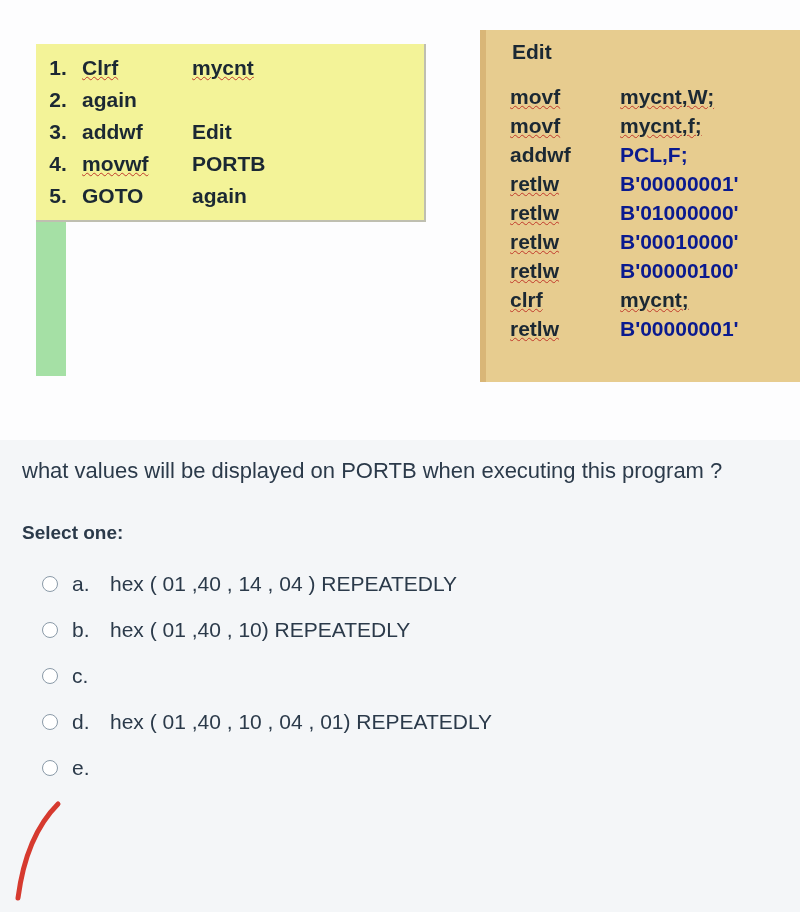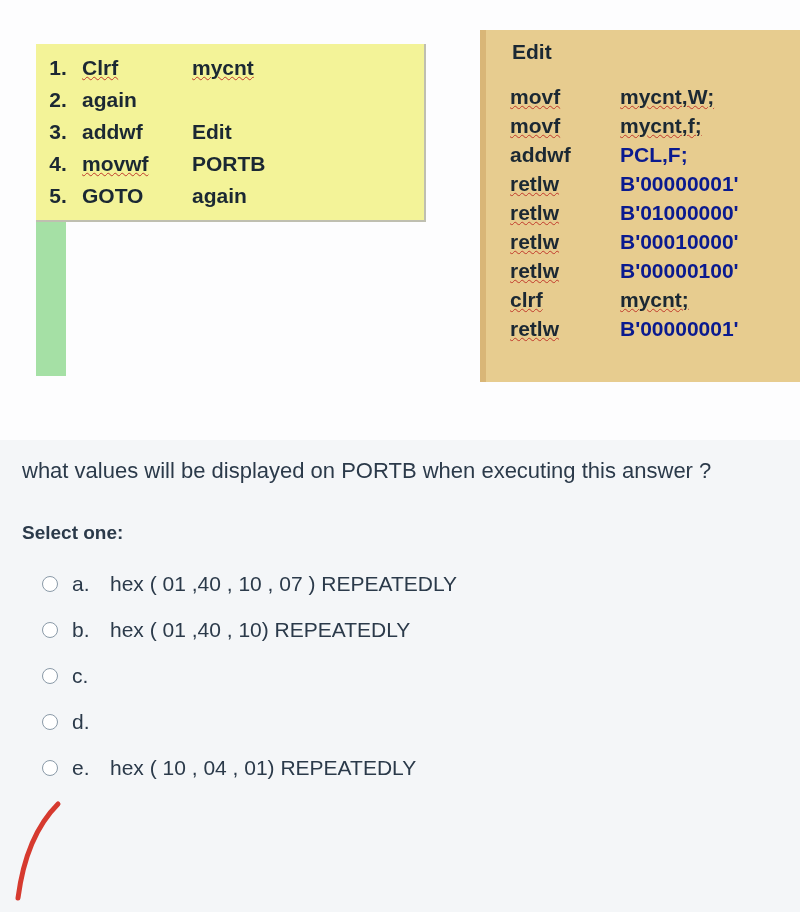--- a/index.html
+++ b/index.html
@@ -181,45 +181,45 @@
           </tr>
           <tr>
             <td class="c1"><span class="sq-dashed">retlw</span></td>
             <td><span class="blue">B'00000001'</span></td>
           </tr>
         </tbody>
       </table>
   </div>
 </div>
 
-<div class="question">what values will be displayed on PORTB  when executing this answer ?</div>
+<div class="question">what values will be displayed on PORTB  when executing this program ?</div>
 
 <div class="select-label">Select one:</div>
 
 <div class="options" id="options">
     <div class="opt-row">
       <div class="radio"></div>
       <div class="opt-letter">a.</div>
-      <div>hex ( 01 ,40 , 10 , 07 )    REPEATEDLY</div>
+      <div>hex ( 01 ,40 , 14 , 04 )    REPEATEDLY</div>
     </div>
     <div class="opt-row">
       <div class="radio"></div>
       <div class="opt-letter">b.</div>
       <div>hex ( 01 ,40 , 10)    REPEATEDLY</div>
     </div>
     <div class="opt-row">
       <div class="radio"></div>
       <div class="opt-letter">c.</div>
     </div>
     <div class="opt-row">
       <div class="radio"></div>
       <div class="opt-letter">d.</div>
+      <div>hex ( 01 ,40 , 10 , 04 , 01)    REPEATEDLY</div>
     </div>
     <div class="opt-row">
       <div class="radio"></div>
       <div class="opt-letter">e.</div>
-      <div>hex ( 10 , 04 , 01)    REPEATEDLY</div>
     </div>
   </div>
 
 <svg class="red-mark" viewBox="0 0 60 106">
   <path d="M 50 6 Q 18 38 10 100" stroke="#d63a2f" stroke-width="5" fill="none" stroke-linecap="round"></path>
 </svg>
 
 </body></html>

